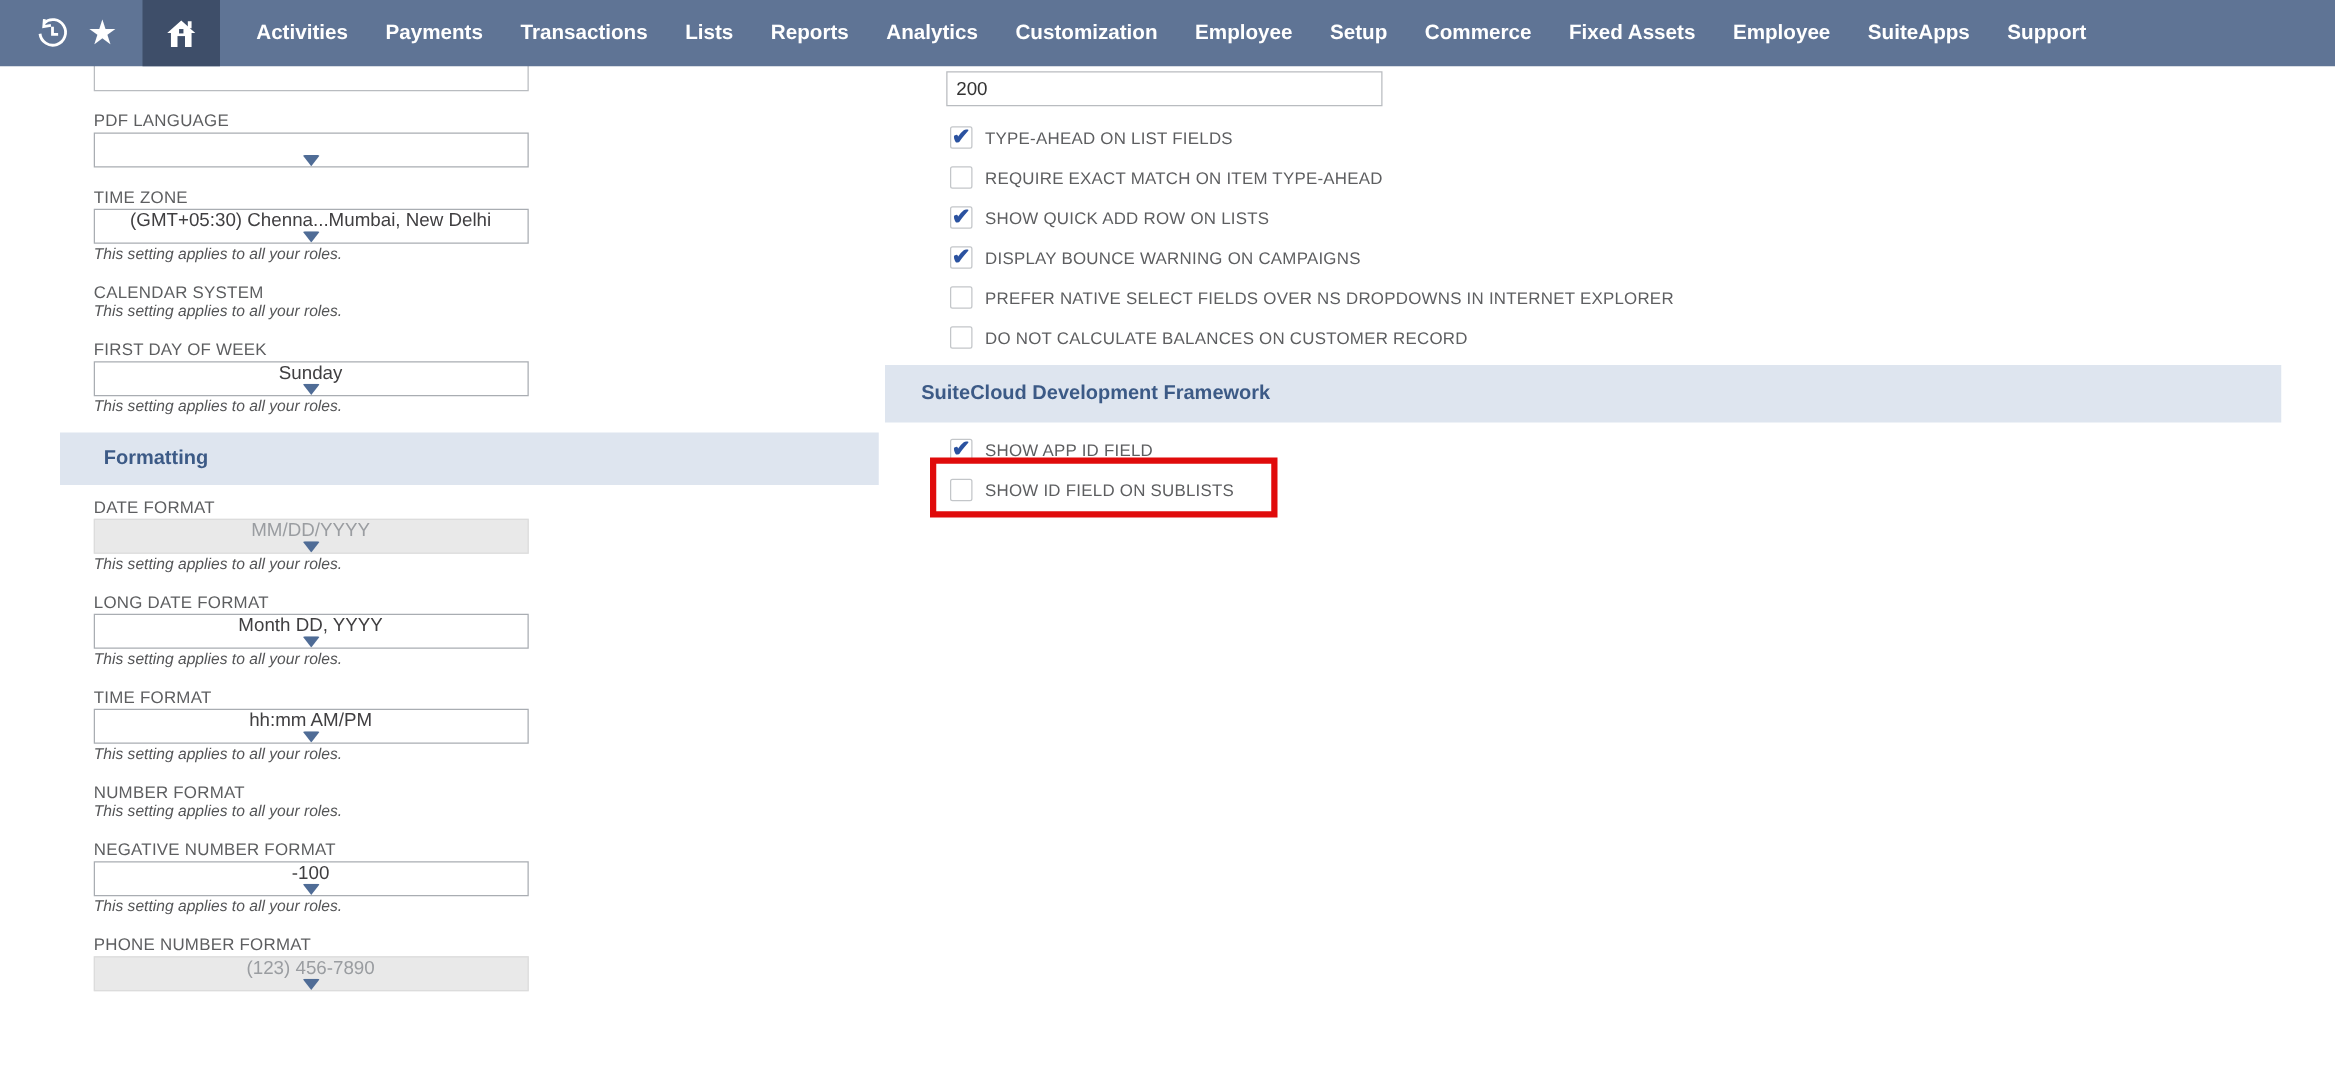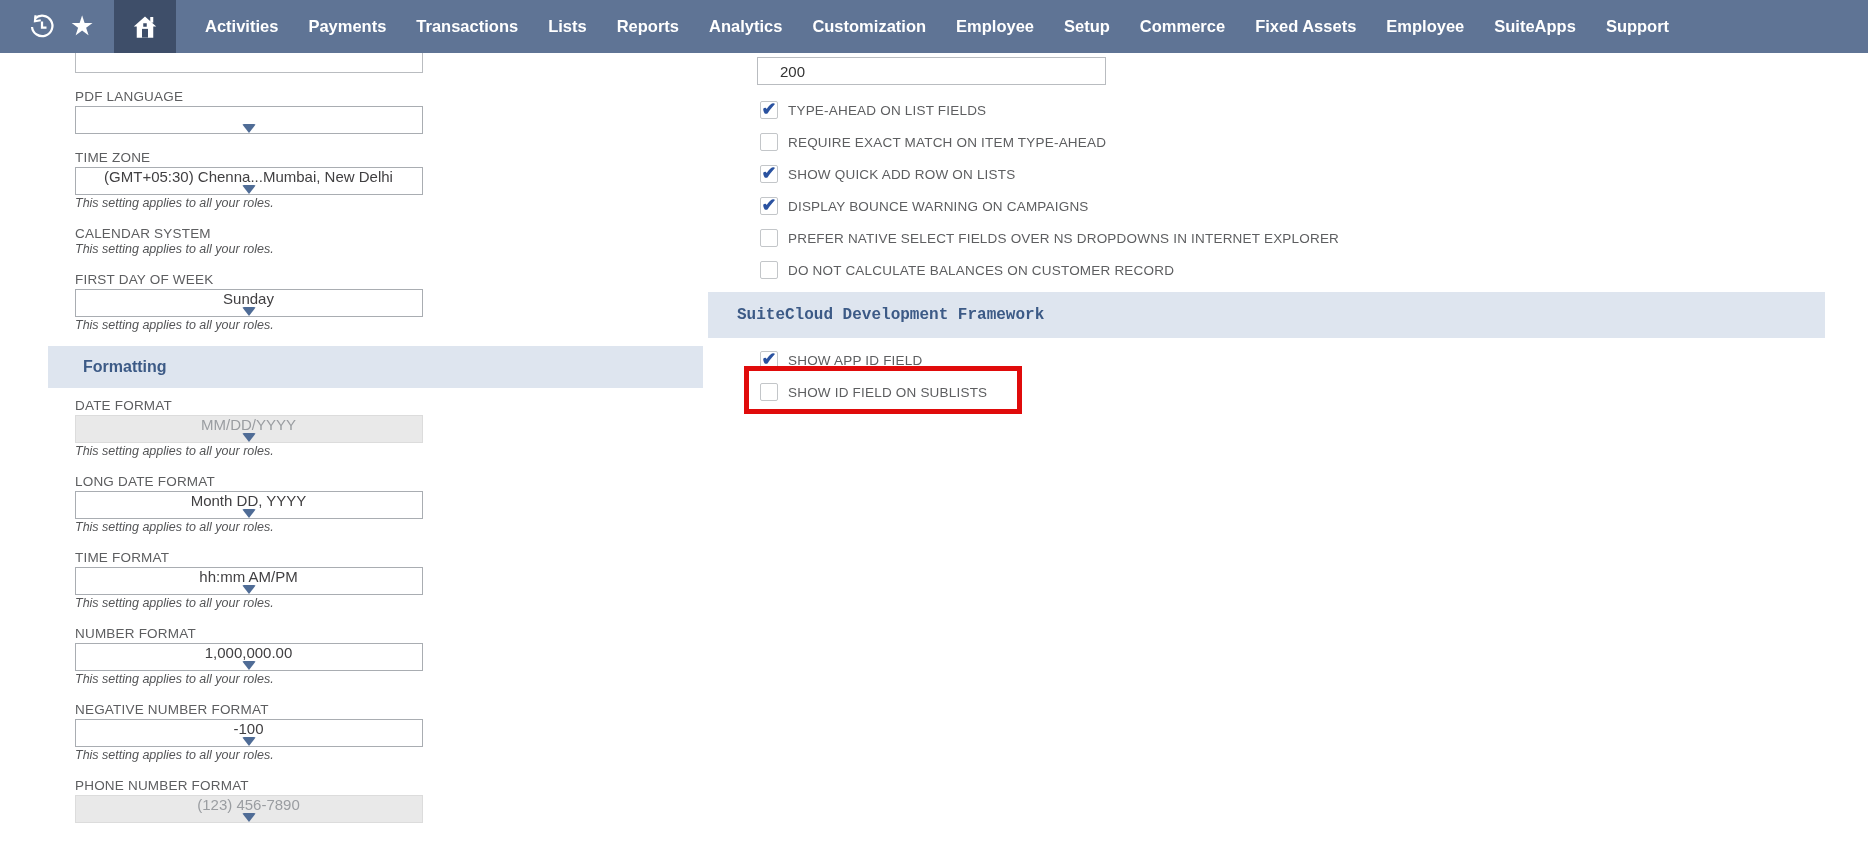--- a/index.html
+++ b/index.html
@@ -33,29 +33,29 @@
 
   
   .left-col { position:absolute; left:75px; top:50px; width:348px; z-index:1; }
   .cut-select { height:23px; width:348px; border:1px solid #b9bcc0; background:#fff; overflow:hidden; }
   .cut-select .selval { display:block; font-size:15px; color:#403f41; margin-top:-9px; padding-left:7px; }
   .band-fmt { width:655px; margin:14px 0 10px -27px; padding-left:35px; }
 
   
   .right-col { position:absolute; left:757px; top:57px; width:1120px; z-index:1; }
   .num-input { width:349px; height:28px; border:1px solid #b9bcc0; background:#fff; font-size:15px;
-               color:#333; padding:0 22px; font-family:"Liberation Sans", sans-serif; }
+               color:#333; padding:0 7px; font-family:"Liberation Sans", sans-serif; }
   .cbrow { display:flex; align-items:center; height:20px; margin-top:12px; }
   .cbrow.firstrow { margin-top:15px; }
   .cb { width:18px; height:18px; border:1px solid #c3c6c9; background:#fff; border-radius:2px;
         margin-left:3px; margin-right:10px; display:flex; align-items:center; justify-content:center;
         cursor:pointer; flex:0 0 auto; }
   .check { color:#2a52a0; font-size:18px; font-weight:700; line-height:18px; margin-top:-3px; }
   .cblabel { font-size:13.5px; color:#5d5e60; letter-spacing:.2px; white-space:nowrap; }
-  .band-sdf { width:1117px; margin:12px 0 10px -49px; padding-left:29px; height:46px; line-height:46px;font-family:Liberation Mono, monospace; }
+  .band-sdf { width:1117px; margin:12px 0 10px -49px; padding-left:29px; height:46px; line-height:46px; }
 
   
   .red-rect { position:absolute; left:744px; top:366px; width:278px; height:48px;
               border:5px solid #e00b0b; z-index:10; pointer-events:none; }
 </style>
 </head>
 <body>
 
 <div id="page">
 
@@ -157,24 +157,20 @@
       <div class="flabel">TIME FORMAT</div>
       <div class="nsselect">
         <span class="selval">hh:mm AM/PM</span>
         <span class="arrow"></span>
       </div>
       <div class="helper">This setting applies to all your roles.</div>
     </div>
 
     <div>
       <div class="flabel">NUMBER FORMAT</div>
-      <div class="nsselect">
-        <span class="selval">1,000,000.00</span>
-        <span class="arrow"></span>
-      </div>
       <div class="helper">This setting applies to all your roles.</div>
     </div>
 
     <div>
       <div class="flabel">NEGATIVE NUMBER FORMAT</div>
       <div class="nsselect">
         <span class="selval">-100</span>
         <span class="arrow"></span>
       </div>
       <div class="helper">This setting applies to all your roles.</div>

